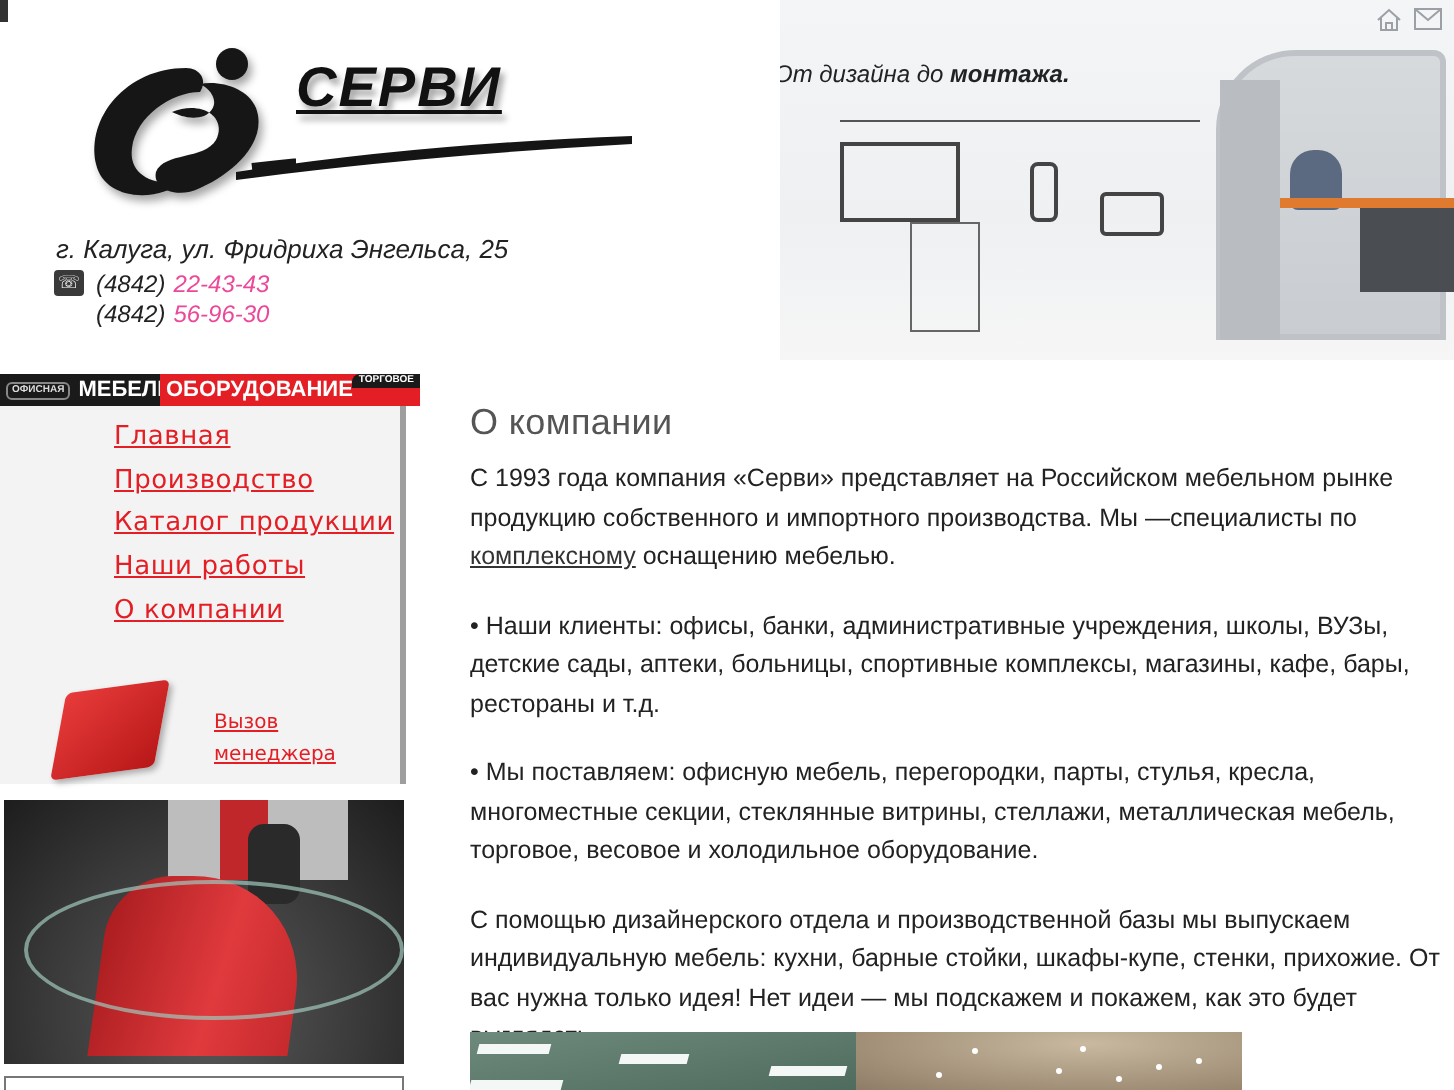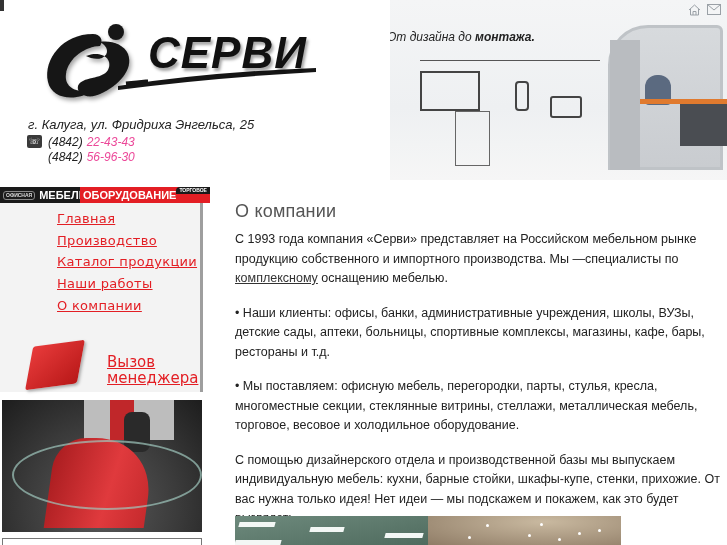--- a/index.html
+++ b/index.html
@@ -4,21 +4,21 @@
 <style>
   * { box-sizing: border-box; margin: 0; padding: 0; }
   html, body { width: 727px; height: 545px; overflow: hidden; background: #ffffff; }
   body { position: relative; font-family: "Liberation Sans", sans-serif; color: #222; }
 
   .corner-mark { position: absolute; left: 0; top: 0; width: 4px; height: 11px; background: #333; }
 
   
   .header { position: absolute; left: 0; top: 0; width: 727px; height: 180px; }
   .logo { position: absolute; left: 38px; top: 14px; width: 270px; height: 92px; }
-  .logo-text { position: absolute; left: 110px; top: 14px; font-family: "Liberation Sans", sans-serif; font-weight: bold; font-style: italic; font-size: 44px; letter-spacing: 1px; color: #111; text-shadow: 2px 3px 3px rgba(0,0,0,0.35); }
+  .logo-text { position: absolute; left: 110px; top: 14px; font-family: "Liberation Sans", sans-serif; font-weight: bold; font-style: italic; font-size: 28px; letter-spacing: 1px; color: #111; text-shadow: 2px 3px 3px rgba(0,0,0,0.35); text-decoration: underline; }
   .address { position: absolute; left: 28px; top: 117px; font-size: 13px; font-style: italic; color: #222; }
   .phone-icon { position: absolute; left: 27px; top: 135px; width: 15px; height: 13px; background: #3a3a3a; border-radius: 2px; color: #fff; font-size: 9px; line-height: 13px; text-align: center; }
   .phone-row { position: absolute; left: 48px; font-size: 12px; font-style: italic; color: #222; }
   .phone-row .num { color: #ec4899; margin-left: 4px; }
   .phone-1 { top: 135px; }
   .phone-2 { top: 150px; }
 
   
   .hero { position: absolute; left: 390px; top: 0; width: 337px; height: 180px; background: linear-gradient(180deg, #f4f5f6 0%, #eef0f2 60%, #f6f6f6 100%); overflow: hidden; }
   .hero-slogan { position: absolute; left: -3px; top: 30px; font-size: 12px; font-style: italic; color: #222; white-space: nowrap; }
@@ -43,21 +43,21 @@
   .tab-dark .small { font-size: 5px; color: #ddd; border: 1px solid #888; border-radius: 3px; padding: 0 2px; margin-right: 4px; line-height: 7px; }
   .tab-red { background: #e31e24; color: #fff; display: flex; align-items: center; padding-left: 3px; flex: 1; justify-content: space-between; }
   .tab-red .small { font-size: 5px; background: #1a1a1a; color: #fff; border-radius: 4px 0 0 0; padding: 0 3px; line-height: 7px; margin-right: 0; align-self: flex-start; }
   .menu-box { width: 203px; height: 189px; background: #f3f3f3; border-right: 3px solid #9e9e9e; position: relative; }
   .menu { list-style: none; padding-top: 6px; padding-left: 26px; }
   .menu li { height: 21.7px; }
   .menu a { color: #e31e24; text-decoration: underline; font-family: "DejaVu Sans", sans-serif; font-size: 13px; letter-spacing: 0.3px; cursor: pointer; margin-left: 31px; }
   .folder { position: absolute; left: 18px; top: 136px; width: 80px; height: 60px; }
   .folder .cover { position: absolute; left: 12px; top: 4px; width: 50px; height: 44px; background: linear-gradient(135deg, #e83b3b, #b81818); transform: skewX(-18deg) rotate(-8deg); border-radius: 3px; box-shadow: 2px 2px 3px rgba(0,0,0,0.3); }
   .folder .pages { position: absolute; left: 22px; top: 14px; width: 48px; height: 40px; background: #f1d99a; transform: skewX(-18deg) rotate(-8deg); border-radius: 2px; z-index: -1; }
-  .manager-link { position: absolute; left: 107px; top: 151px; color: #e31e24; text-decoration: underline; font-family: "DejaVu Sans", sans-serif; font-size: 15px; line-height: 16px; cursor: pointer; }
+  .manager-link { position: absolute; left: 107px; top: 151px; color: #e31e24; text-decoration: underline; font-family: "DejaVu Sans", sans-serif; font-size: 10px; line-height: 16px; cursor: pointer; }
   .desk-photo { position: absolute; left: 2px; top: 400px; width: 200px; height: 132px; background: radial-gradient(ellipse at 50% 80%, #5a5a5a 0%, #3a3a3a 55%, #1d1d1d 100%); overflow: hidden; }
   .desk-photo .shelf { position: absolute; left: 82px; top: 0; width: 90px; height: 40px; background: #bdbdbd; }
   .desk-photo .redpanel { position: absolute; left: 108px; top: 0; width: 24px; height: 40px; background: #c0272a; }
   .desk-photo .chair { position: absolute; left: 122px; top: 12px; width: 26px; height: 40px; background: #2a2a2a; border-radius: 8px; }
   .desk-photo .desk { position: absolute; left: 48px; top: 38px; width: 100px; height: 90px; background: linear-gradient(100deg, #a81c1f, #e03a3d 60%, #c62a2d); border-radius: 30px 60px 0 0; transform: skewX(-8deg); }
   .desk-photo .glass { position: absolute; left: 10px; top: 40px; width: 190px; height: 70px; border: 2px solid rgba(160,200,190,0.7); border-radius: 50%; }
   .bottom-box { position: absolute; left: 2px; top: 538px; width: 200px; height: 10px; border: 1px solid #777; border-bottom: none; }
 
   
   .main { position: absolute; left: 235px; top: 201px; width: 492px; }

